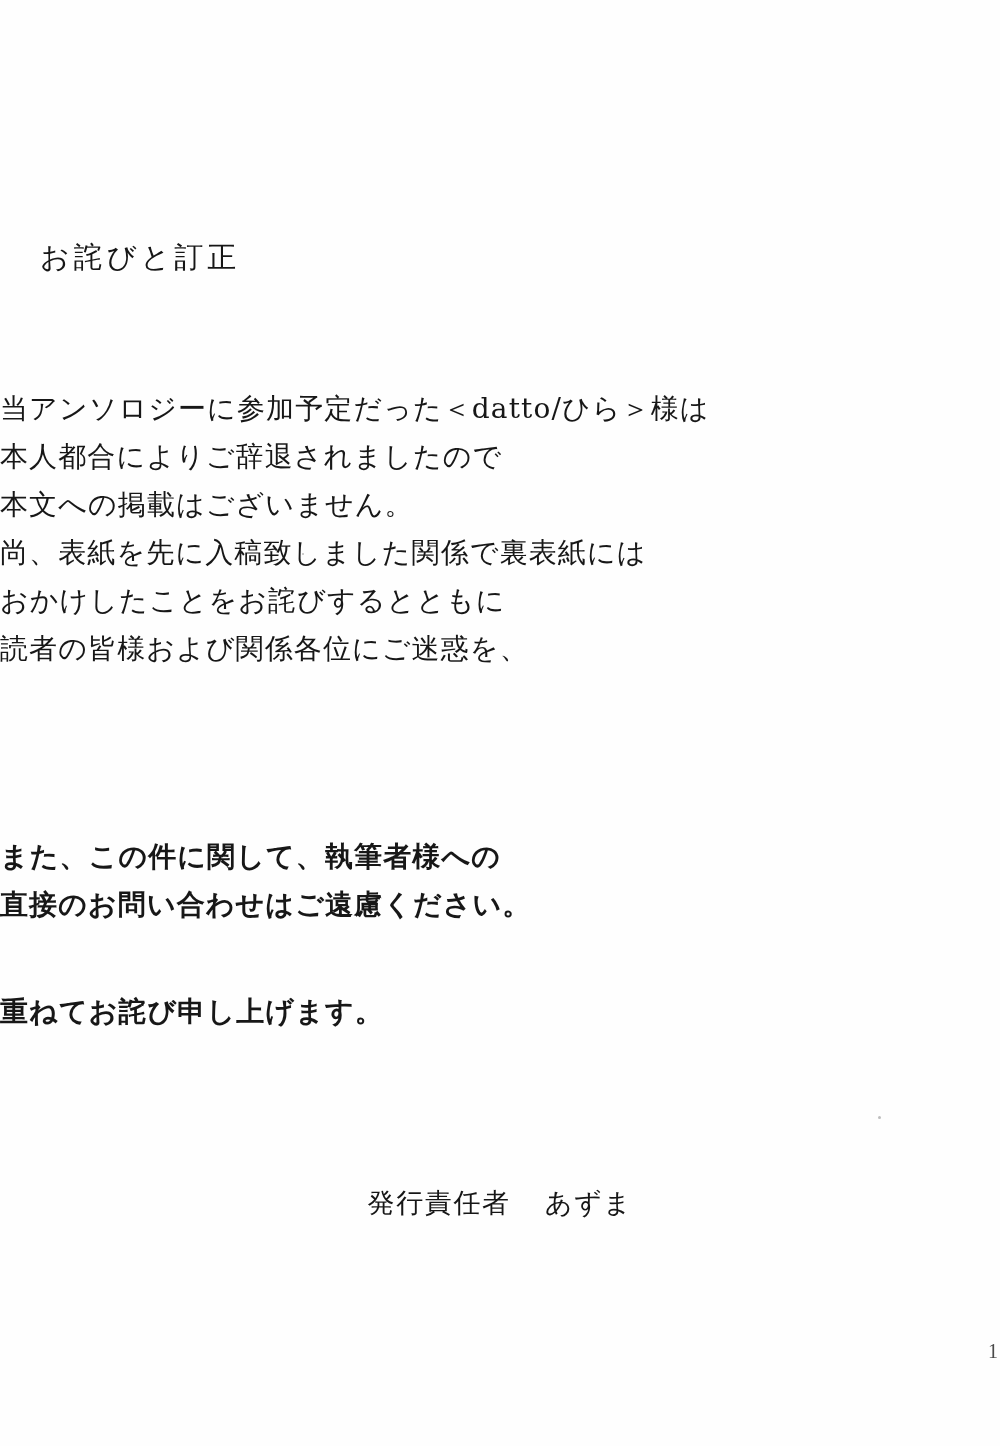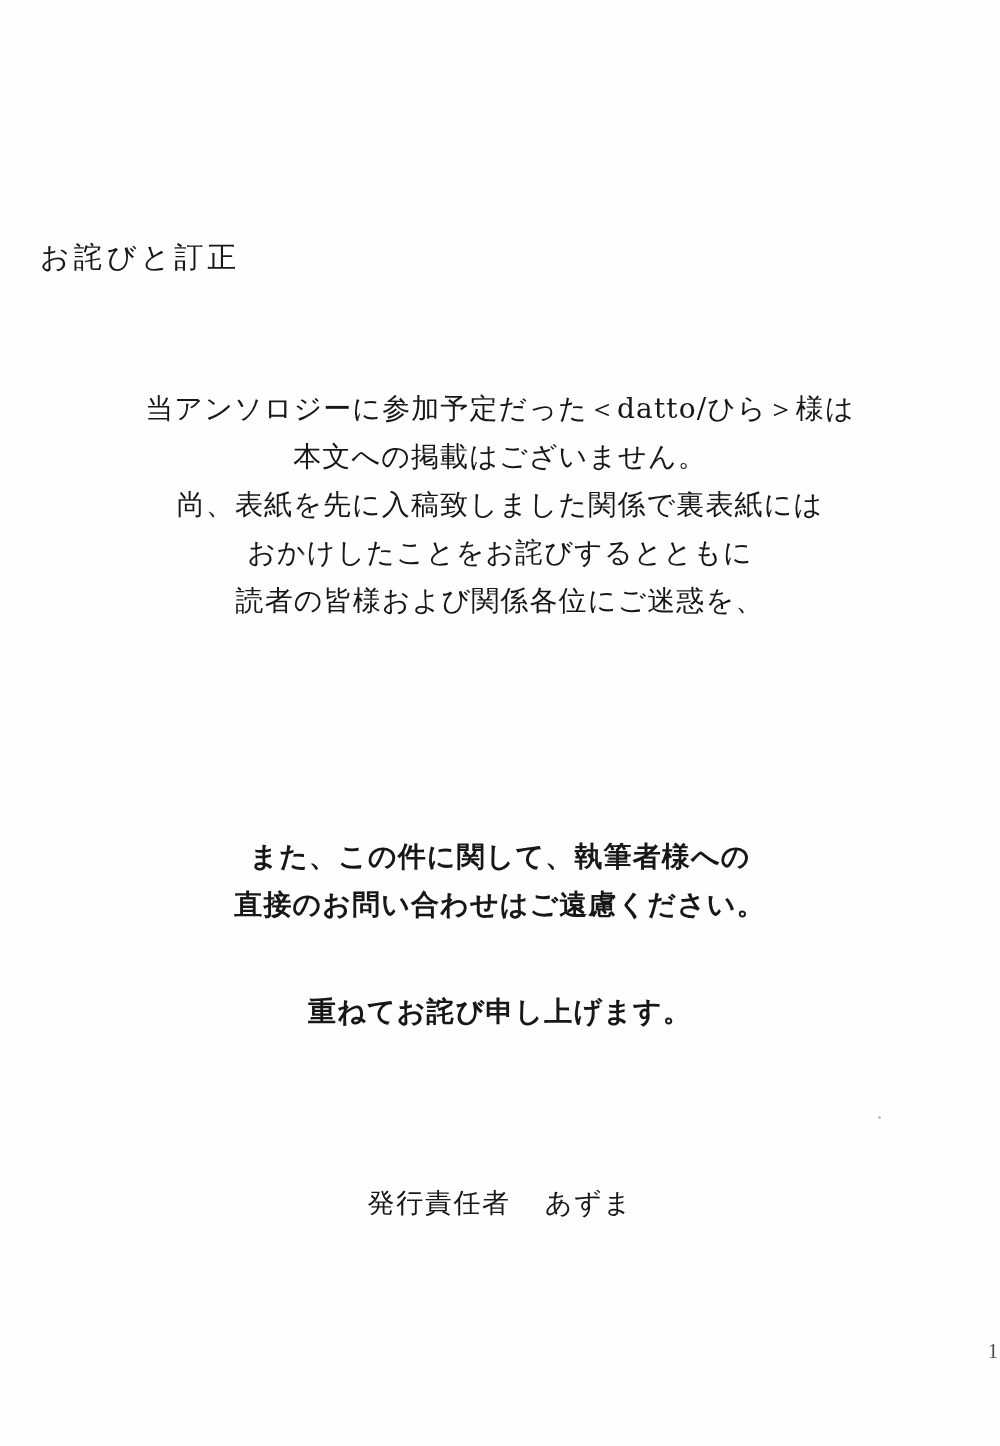--- a/index.html
+++ b/index.html
@@ -32,21 +32,21 @@
     letter-spacing: 0.14em;
     color: #161616;
     font-family: "DejaVu Serif", "Liberation Serif", serif;
     margin-left: 39px;
   }
 
   .body-block {
     position: absolute;
     left: 0;
     width: 100%;
-    text-align: center;
+    text-align: left;
   }
 
   .body-block p {
     margin: 0;
     font-size: 28px;
     line-height: 48px;
     letter-spacing: 0.04em;
     color: #171717;
     white-space: nowrap;
     font-family: "DejaVu Serif", "Liberation Serif", serif;
@@ -91,20 +91,21 @@
 </style>
 </head>
 <body>
 
 <div class="page">
 
   <div class="doc-title">お詫びと訂正</div>
 
   <div class="body-block" id="para-main">
     <p>当アンソロジーに参加予定だった＜datto/ひら＞様は</p>
+    <p>本人都合によりご辞退されましたので</p>
     <p>本文への掲載はございません。</p>
     <p>尚、表紙を先に入稿致しました関係で裏表紙には</p>
     <p>おかけしたことをお詫びするとともに</p>
     <p>読者の皆様および関係各位にご迷惑を、</p>
   </div>
 
   <div class="body-block" id="para-note">
     <p>また、この件に関して、執筆者様への</p>
     <p>直接のお問い合わせはご遠慮ください。</p>
   </div>

